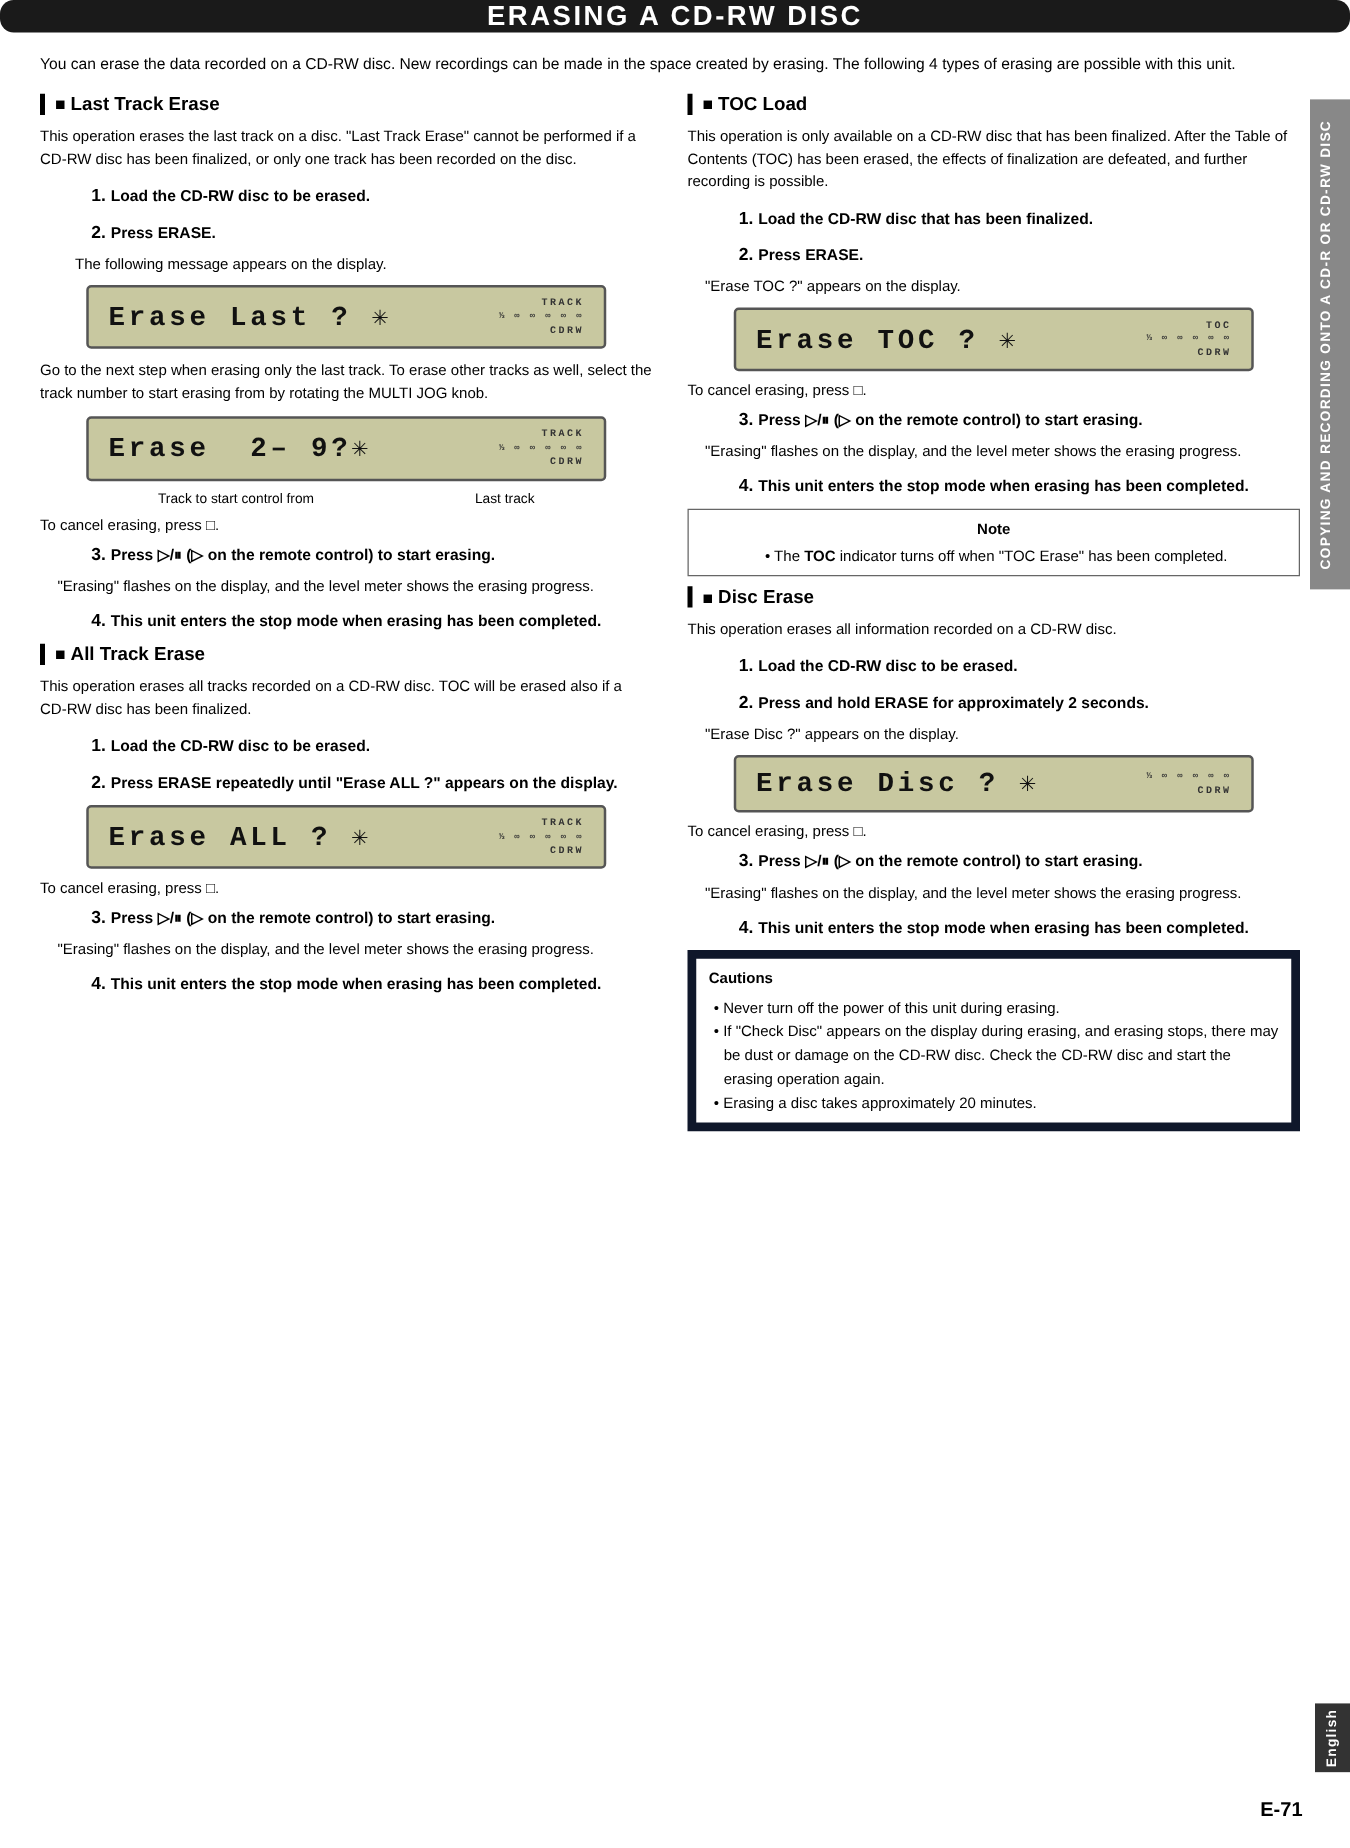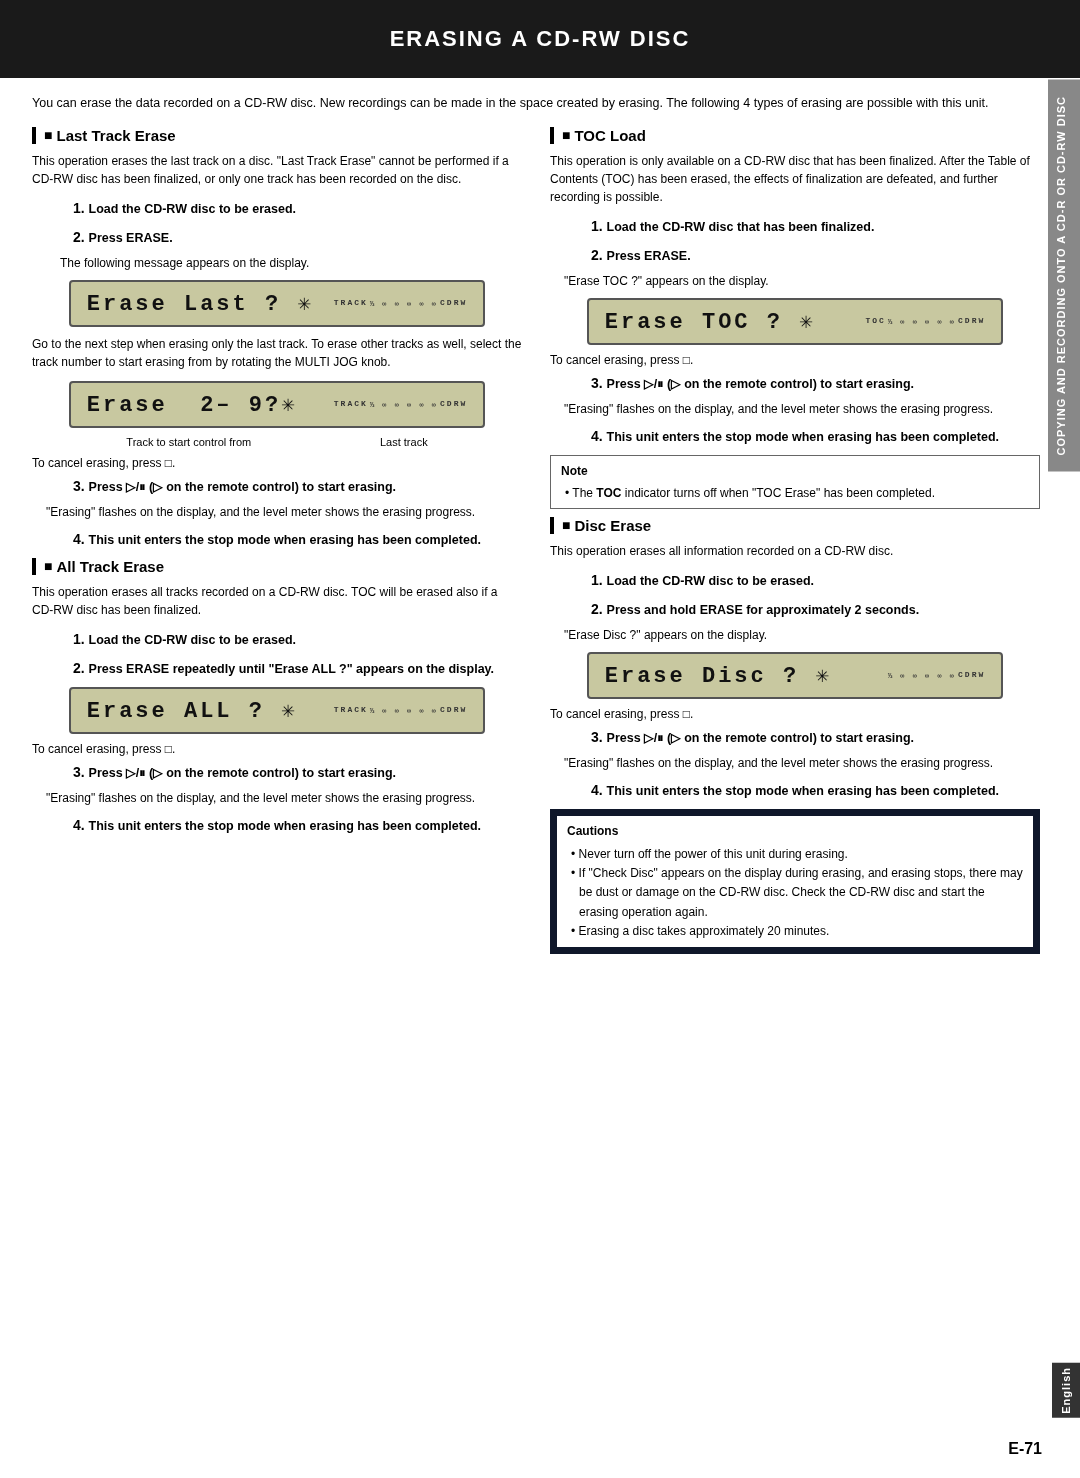--- a/index.html
+++ b/index.html
@@ -10,22 +10,23 @@
       font-family: Arial, Helvetica, sans-serif;
       font-size: 13px;
       color: #000;
       position: relative;
     }
 
     .page-header {
       background: #1a1a1a;
       color: #fff;
       text-align: center;
-      padding: 26px 0;
+      padding: 0 0;
       margin-bottom: 16px;
+      border-radius: 11px;
     }
     .page-header h1 {
       font-size: 22px;
       font-weight: bold;
       letter-spacing: 2px;
       text-transform: uppercase;
     }
 
     .main-content {
       padding: 0 40px 20px 32px;
@@ -111,21 +112,21 @@
       width: 85%;
       position: relative;
     }
     .lcd-display .lcd-text {
       font-size: 22px;
       letter-spacing: 3px;
     }
     .lcd-display .lcd-indicators {
       font-size: 9px;
       display: flex;
-      flex-direction: row;
+      flex-direction: column;
       align-items: flex-end;
       gap: 2px;
       color: #333;
       line-height: 1.2;
     }
     .lcd-display .lcd-indicators span {
       display: block;
       font-size: 8px;
     }
 
@@ -145,20 +146,21 @@
       font-size: 12px;
       margin: 4px 0 6px 0;
     }
 
     .note-box {
       border: 1px solid #666;
       padding: 6px 10px;
       margin: 8px 0;
       font-size: 12px;
       line-height: 1.5;
+      text-align: center;
     }
     .note-box .note-title {
       font-weight: bold;
       font-size: 12px;
       margin-bottom: 4px;
     }
 
     .cautions-box {
       border: 7px solid #0f172a;
       padding: 6px 10px;

